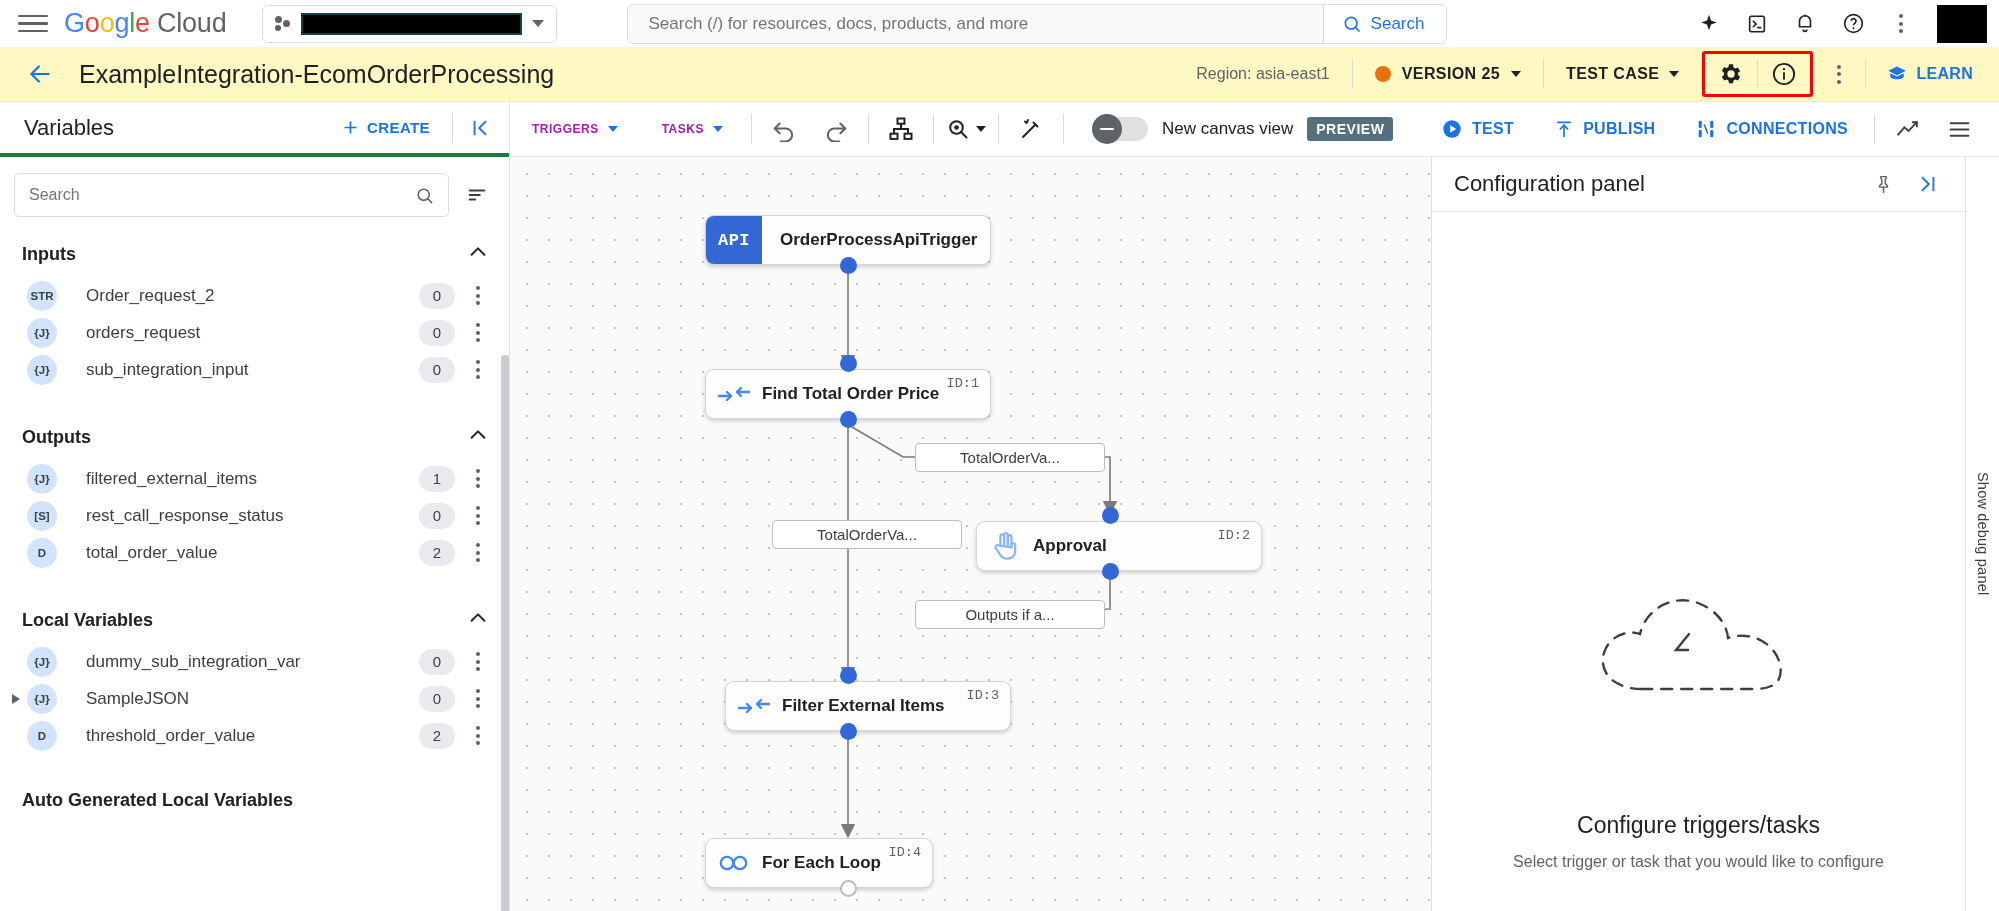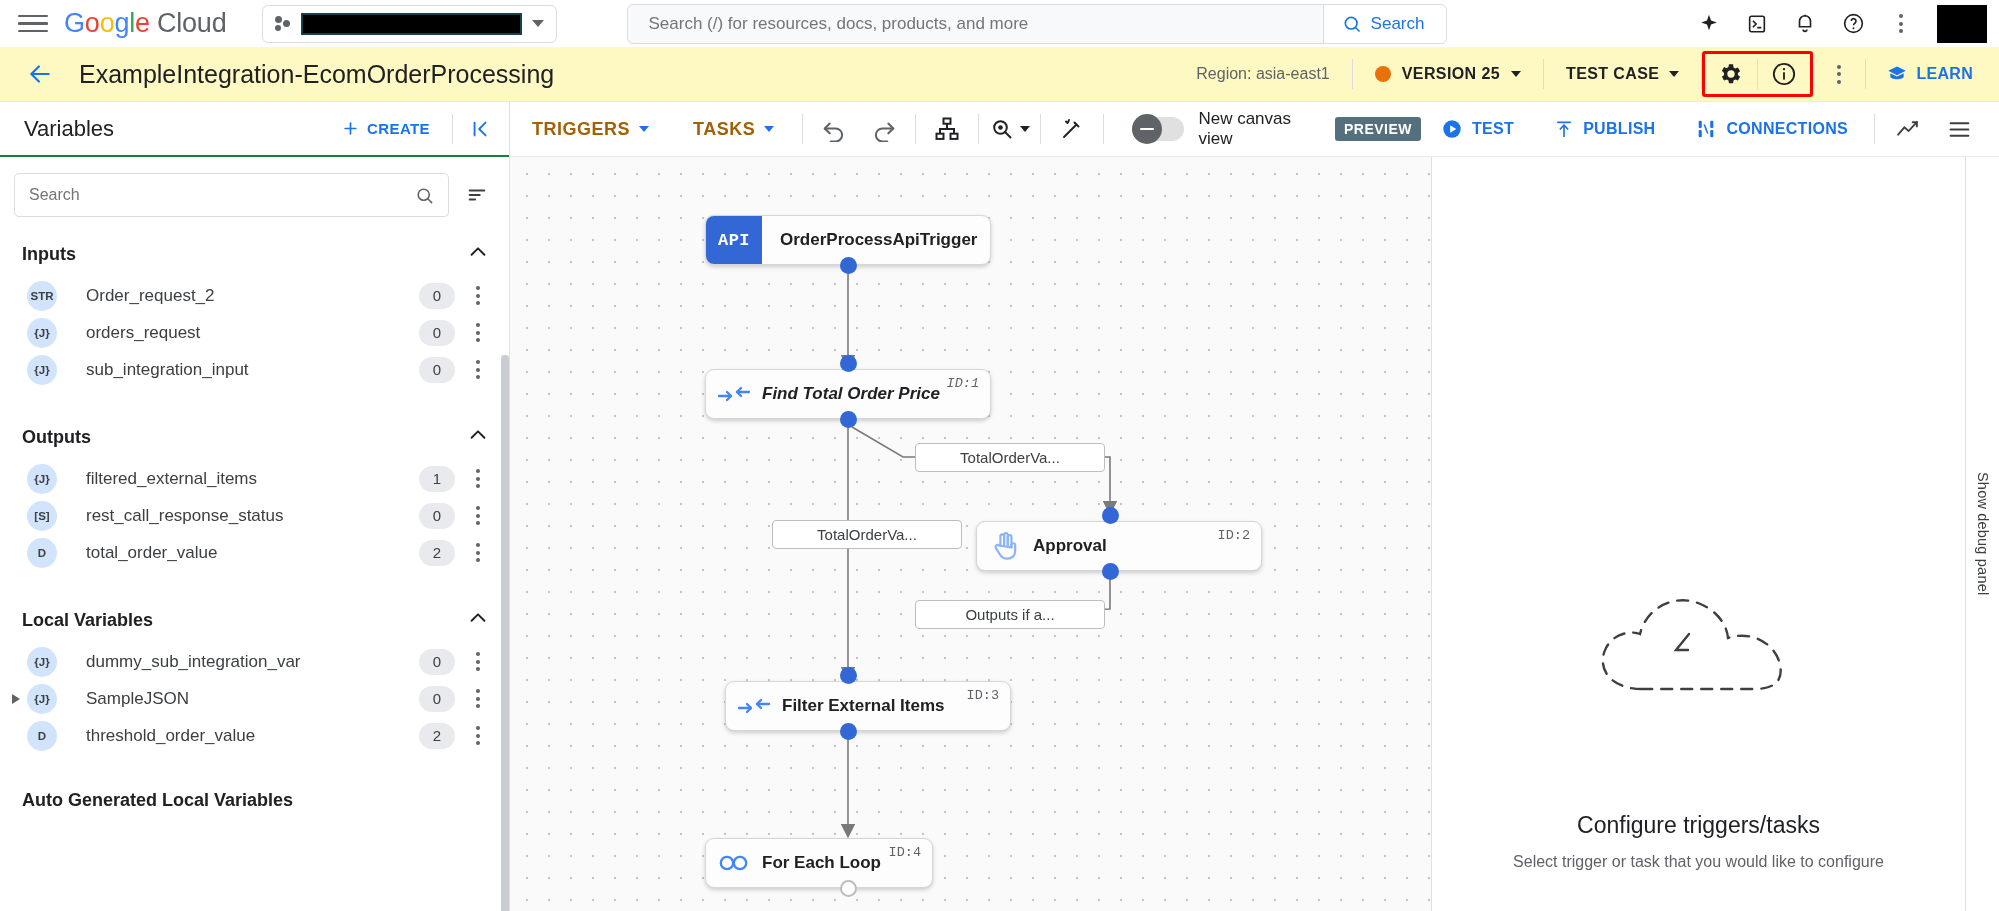--- a/index.html
+++ b/index.html
@@ -124,21 +124,21 @@
     display:flex;align-items:center; height:46px;
   }
   .icbtn { width:52px;height:44px;display:flex;align-items:center;justify-content:center;cursor:pointer;}
   .learn-btn { display:flex;align-items:center;gap:8px;color:#1a73e8;font-size:16px;font-weight:bold;letter-spacing:.3px;padding:0 26px 0 20px;cursor:pointer;}
 
   
   .body-row { display:flex; height: calc(911px - 47px - 55px); }
 
   
   .sidebar { width: 510px; border-right:1px solid #e0e0e0; display:flex;flex-direction:column; background:#fff; position:relative;}
-  .sb-header { height:55px; display:flex;align-items:center; border-bottom:2px solid #15803d; }
+  .sb-header { height:55px; display:flex;align-items:center; border-bottom:4px solid #15803d; }
   .sb-title { font-size:22px; margin-left:24px; color:#202124;}
   .sb-header-right { margin-left:auto; display:flex;align-items:center;height:100%; }
   .create-btn { display:flex;align-items:center;gap:8px;color:#1a73e8;font-size:15px;font-weight:bold;letter-spacing:.4px;padding:0 22px;cursor:pointer;}
   .collapse-btn { width:56px;height:100%;display:flex;align-items:center;justify-content:center;color:#1a73e8;cursor:pointer;}
 
   .sb-searchrow { display:flex;align-items:center;padding: 16px 16px 10px 14px; gap:12px; }
   .sb-search {
     flex:1; height:44px;border:1px solid #dadce0;border-radius:5px;
     display:flex;align-items:center;padding:0 14px;
   }
@@ -170,21 +170,21 @@
     background:#f1f3f4;
   }
   .sb-scrollbar .thumb { width:8px;height:660px;background:#c9ccd1;border-radius:4px;}
 
   
   .canvas-col { flex:1; display:flex;flex-direction:column; min-width:0;}
   .canvas-toolbar {
     height:55px; display:flex;align-items:center;
     border-bottom:1px solid #e8eaed; background:#fff;
   }
-  .tb-menu { color:#a16207;font-size:18px;font-weight:bold;letter-spacing:.5px;display:flex;align-items:center;gap:9px;padding:0 22px;cursor:pointer;}
+  .tb-menu { color:#a21caf;font-size:12px;font-weight:bold;letter-spacing:.5px;display:flex;align-items:center;gap:9px;padding:0 22px;cursor:pointer;}
   .caret-blue { width:0;height:0;border-left:5px solid transparent;border-right:5px solid transparent;border-top:6px solid #1a73e8;}
   .tb-ic { width:52px;height:44px;display:flex;align-items:center;justify-content:center;cursor:pointer;color:#5f6368;}
   .tb-sep { width:1px;height:30px;background:#dadce0;margin:0 6px;}
   .toggle-wrap { display:flex;align-items:center;gap:14px;padding-left:22px;}
   .toggle {
     width:56px;height:24px;border-radius:12px;background:#e0e0e0;position:relative;cursor:pointer;
   }
   .toggle .knob { position:absolute;left:0;top:-3px;width:30px;height:30px;border-radius:50%;background:#5f6368;display:flex;align-items:center;justify-content:center;}
   .toggle .knob:after{content:"";width:14px;height:2.5px;background:#fff;border-radius:2px;}
   .toggle-label { font-size:17px;color:#202124;}
@@ -701,21 +701,21 @@
 
           <path d="M600 420 L600 452 L412 458" stroke="#7a7a7a" stroke-width="1.6" fill="none"></path>
 
           <path d="M338 582 L338 675" stroke="#7a7a7a" stroke-width="1.6" fill="none" marker-end="url(#arrow)"></path>
         </svg>
         <div id="nodes-container">
             <div class="node" style="left: 195px; top: 58px; width: 286px; height: 50px;">
               <span class="api-chip">API</span>
               <span class="node-label" style="margin-left:18px">OrderProcessApiTrigger</span>
             </div>
-            <div class="node" style="left: 195px; top: 212px; width: 286px; height: 50px; font-style: italic;">
+            <div class="node" style="left: 195px; top: 212px; width: 286px; height: 50px;">
               <span class="icon-slot">
                 <svg width="34" height="22" viewBox="0 0 34 22" fill="none" stroke="#4285F4" stroke-width="2.3" stroke-linecap="round" stroke-linejoin="round">
                   <line x1="2" y1="13" x2="14" y2="13"></line>
                   <polyline points="10,9 14,13 10,17"></polyline>
                   <line x1="32" y1="9" x2="20" y2="9"></line>
                   <polyline points="24,5 20,9 24,13"></polyline>
                 </svg>
               </span>
               <span class="node-label">Find Total Order Price</span>
               <span class="node-id">ID:1</span>
@@ -762,20 +762,37 @@
             <span class="port" style="left: 330px; top: 510px;"></span>
             <span class="port" style="left: 330px; top: 566px;"></span>
             <span class="port hollow" style="left: 330px; top: 723px;"></span>
             <div class="edge-label" style="left: 405px; top: 286px; width: 190px; height: 29px;">TotalOrderVa...</div>
             <div class="edge-label" style="left: 262px; top: 363px; width: 190px; height: 29px;">TotalOrderVa...</div>
             <div class="edge-label" style="left: 405px; top: 443px; width: 190px; height: 29px;">Outputs if a...</div>
           </div>
       </div>
 
       <div class="cfgpanel">
+        <div class="cfg-header">
+          <span class="cfg-title">Configuration panel</span>
+          <div class="cfg-header-right">
+            <div class="cfg-ic">
+              <svg width="21" height="21" viewBox="0 0 24 24" fill="none" stroke="#5f6368" stroke-width="1.7" stroke-linecap="round">
+                  <path d="M9 3h6v2l-1 1v5l2.5 2.5V15H7.5v-1.5L10 11V6L9 5z"></path>
+                  <line x1="12" y1="15" x2="12" y2="21"></line>
+                </svg>
+            </div>
+            <div class="cfg-ic">
+              <svg width="22" height="22" viewBox="0 0 24 24" fill="none" stroke="#1a73e8" stroke-width="2" stroke-linecap="round" stroke-linejoin="round">
+                  <polyline points="7,5 14,12 7,19"></polyline>
+                  <line x1="19" y1="5" x2="19" y2="19"></line>
+                </svg>
+            </div>
+          </div>
+        </div>
         <div class="cfg-body">
           <svg class="cfg-cloud" width="230" height="150" viewBox="0 0 230 150" fill="none" stroke="#3c4043" stroke-width="2.4" stroke-dasharray="11 9" stroke-linecap="round">
             <path d="M58 117 C26 117 12 96 22 76 C29 62 46 58 56 62 C62 36 90 22 114 31 C133 38 143 53 144 66 C168 58 192 72 196 93 C200 112 186 117 170 117 Z"></path>
             <path d="M105 62 L92 78 L104 78" stroke-dasharray="0"></path>
           </svg>
           <div class="cfg-h">Configure triggers/tasks</div>
           <div class="cfg-sub">Select trigger or task that you would like to configure</div>
         </div>
       </div>
 

